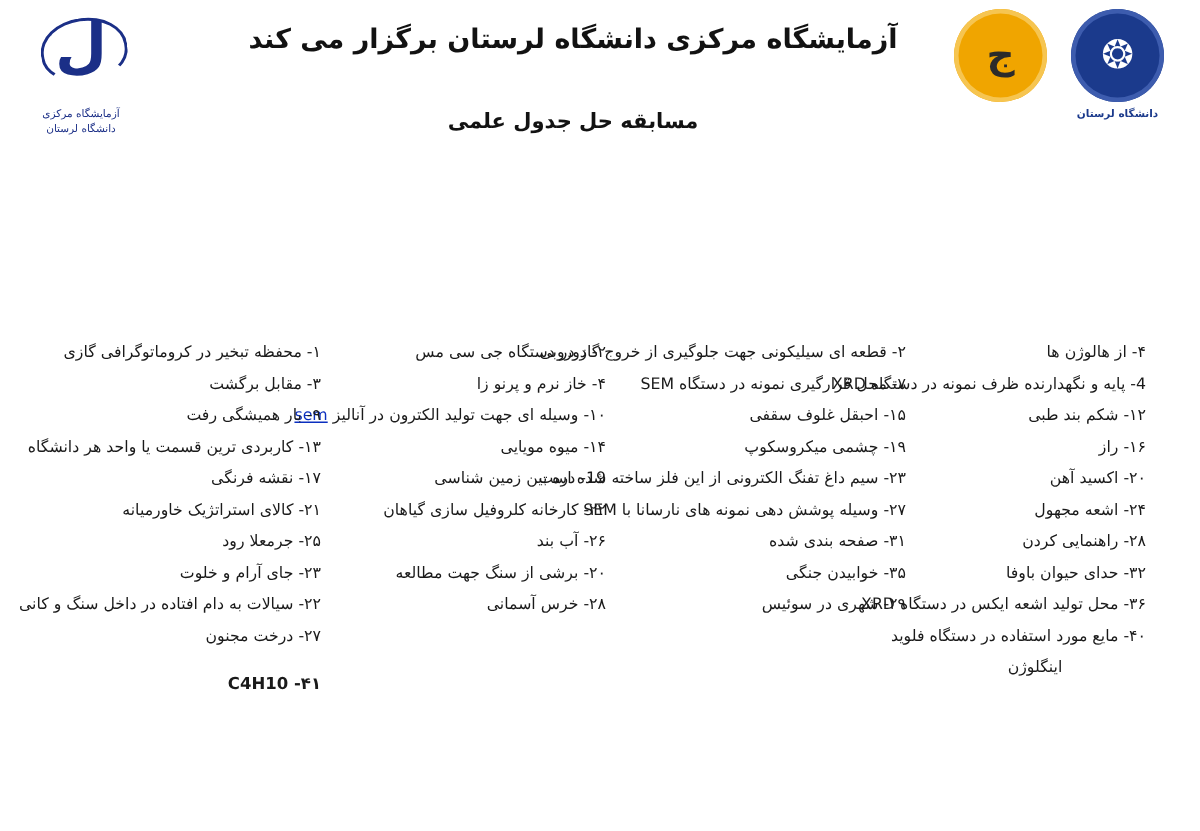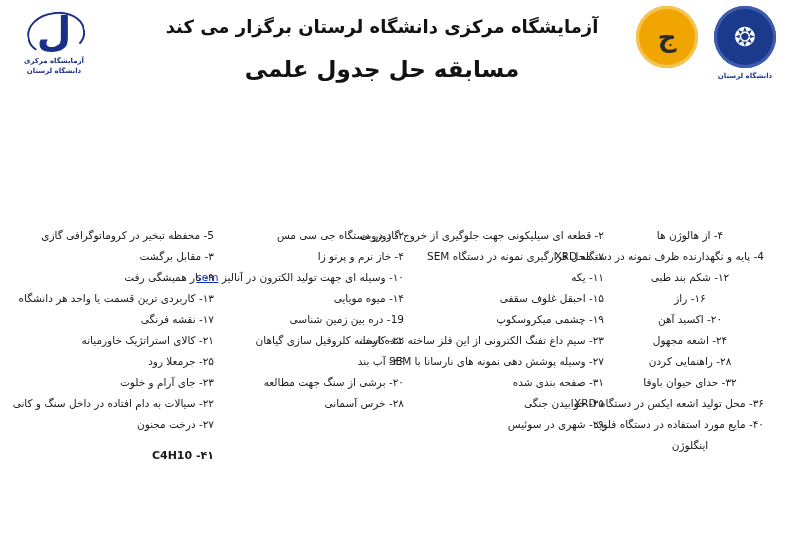--- a/index.html
+++ b/index.html
@@ -54,22 +54,22 @@
     height: 38px;
     border: 2px solid #1b2f87;
     border-radius: 50% 50% 45% 45%;
     border-bottom-color: transparent;
     transform: rotate(-8deg);
   }
   .logo-left .cap {
     font-size: 7px;
     color: #1b2f87;
     line-height: 10px;
-    margin-top: 0;
-    font-weight: bold;
+    margin-top: 15px;
+    font-weight: normal;
   }
 
   .logo-right-group {
     position: absolute;
     top: 4px;
     right: 10px;
     width: 170px;
     height: 92px;
   }
   .badge {
@@ -120,25 +120,25 @@
     text-align: center;
   }
   .title-line1 {
     font-size: 18px;
     font-weight: bold;
     color: #121212;
     line-height: 30px;
     white-space: nowrap;
   }
   .title-line2 {
-    font-size: 23px;
+    font-size: 14px;
     font-weight: bold;
     color: #121212;
     line-height: 30px;
-    margin-top: 12px;
+    margin-top: 24px;
     white-space: nowrap;
   }
 
   
   .clues {
     position: absolute;
     top: 225px;
     left: 0;
     width: 800px;
     display: flex;
@@ -157,21 +157,21 @@
   .col-3 { width: 200px; }
   .col-4 { width: 160px; }
 
   .clue {
     font-size: 10.5px;
     line-height: 21px;
     color: #1a1a1a;
     white-space: nowrap;
     text-align: right;
   }
-  .col-4 .clue { text-align: center; }
+  .col-4 .clue { text-align: right; }
 
   .clue .hl {
     color: #0b2fbf;
     text-decoration: underline;
   }
 
   .tail {
     font-size: 10.5px;
     line-height: 21px;
     color: #1a1a1a;
@@ -229,21 +229,20 @@
     <div class="clue">۲۸- راهنمایی کردن</div>
     <div class="clue">۳۲- حدای حیوان باوفا</div>
     <div class="clue">۳۶- محل تولید اشعه ایکس در دستگاه XRD</div>
     <div class="clue">۴۰- مایع مورد استفاده در دستگاه فلوید</div>
     <div class="tail">اینگلوژن</div>
   </div>
 
   <div class="col col-3">
     <div class="clue">۲- قطعه ای سیلیکونی جهت جلوگیری از خروج گاز در دستگاه جی سی مس</div>
     <div class="clue">۷- محل قرارگیری نمونه در دستگاه SEM</div>
-    <div class="clue">۱۱- یکه</div>
     <div class="clue">۱۵- احبقل غلوف سقفی</div>
     <div class="clue">۱۹- چشمی میکروسکوپ</div>
     <div class="clue">۲۳- سیم داغ تفنگ الکترونی از این فلز ساخته شده است</div>
     <div class="clue">۲۷- وسیله پوشش دهی نمونه های نارسانا با SEM</div>
     <div class="clue">۳۱- صفحه بندی شده</div>
     <div class="clue">۳۵- خوابیدن جنگی</div>
     <div class="clue">۲۹- شهری در سوئیس</div>
   </div>
 
   <div class="col col-2">
@@ -252,21 +251,21 @@
     <div class="clue">۱۰- وسیله ای جهت تولید الکترون در آنالیز <span class="hl">sem</span></div>
     <div class="clue">۱۴- میوه مویایی</div>
     <div class="clue">19- دره بین زمین شناسی</div>
     <div class="clue">۲۲- کارخانه کلروفیل سازی گیاهان</div>
     <div class="clue">۲۶- آب بند</div>
     <div class="clue">۲۰- برشی از سنگ جهت مطالعه</div>
     <div class="clue">۲۸- خرس آسمانی</div>
   </div>
 
   <div class="col col-1">
-    <div class="clue">5- محفظه تبخیر در کروماتوگرافی گازی</div>
+    <div class="clue">۱- محفظه تبخیر در کروماتوگرافی گازی</div>
     <div class="clue">۳- مقابل برگشت</div>
     <div class="clue">۹- بار همیشگی رفت</div>
     <div class="clue">۱۳- کاربردی ترین قسمت یا واحد هر دانشگاه</div>
     <div class="clue">۱۷- نقشه فرنگی</div>
     <div class="clue">۲۱- کالای استراتژیک خاورمیانه</div>
     <div class="clue">۲۵- جرمعلا رود</div>
     <div class="clue">۲۳- جای آرام و خلوت</div>
     <div class="clue">۲۲- سیالات به دام افتاده در داخل سنگ و کانی</div>
     <div class="clue">۲۷- درخت مجنون</div>
     <div class="formula">۴۱- C4H10</div>

